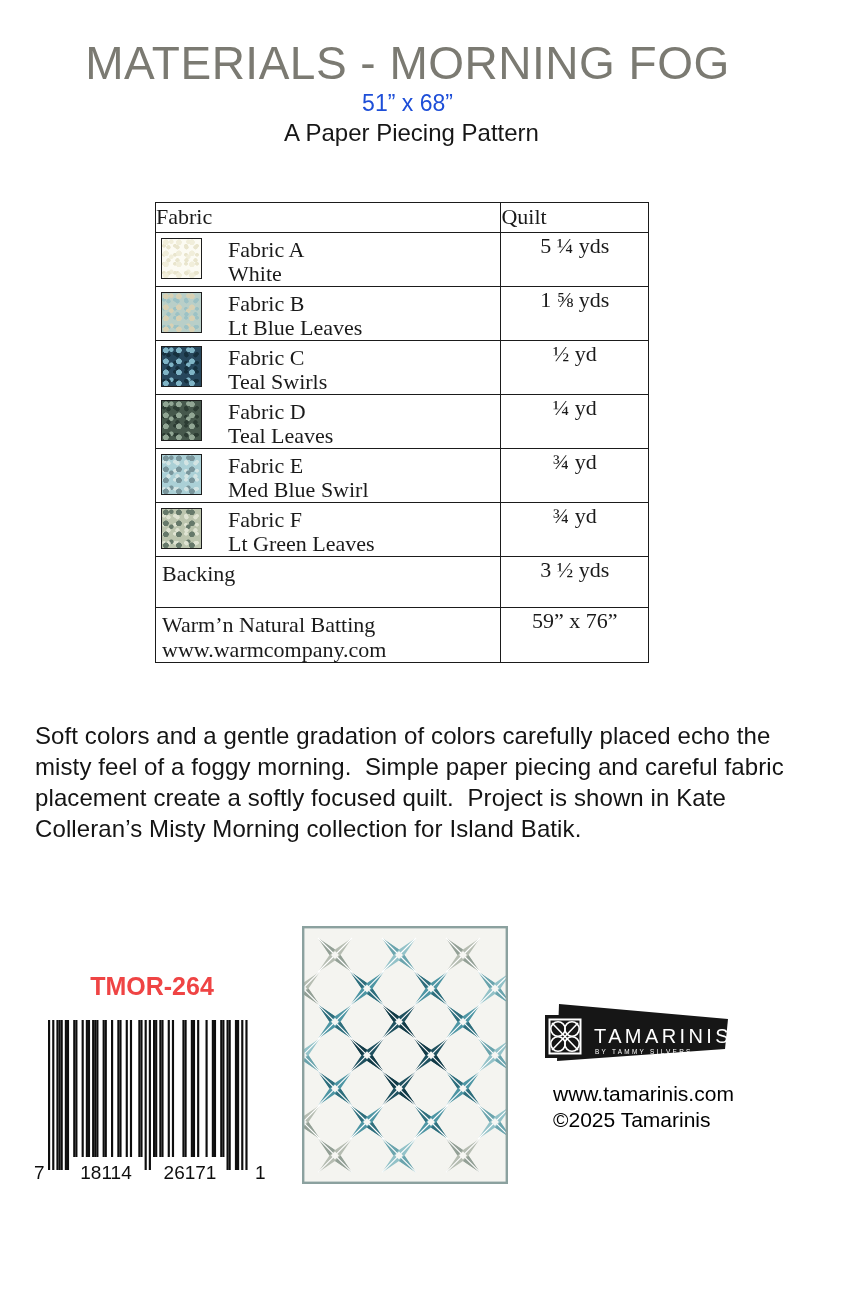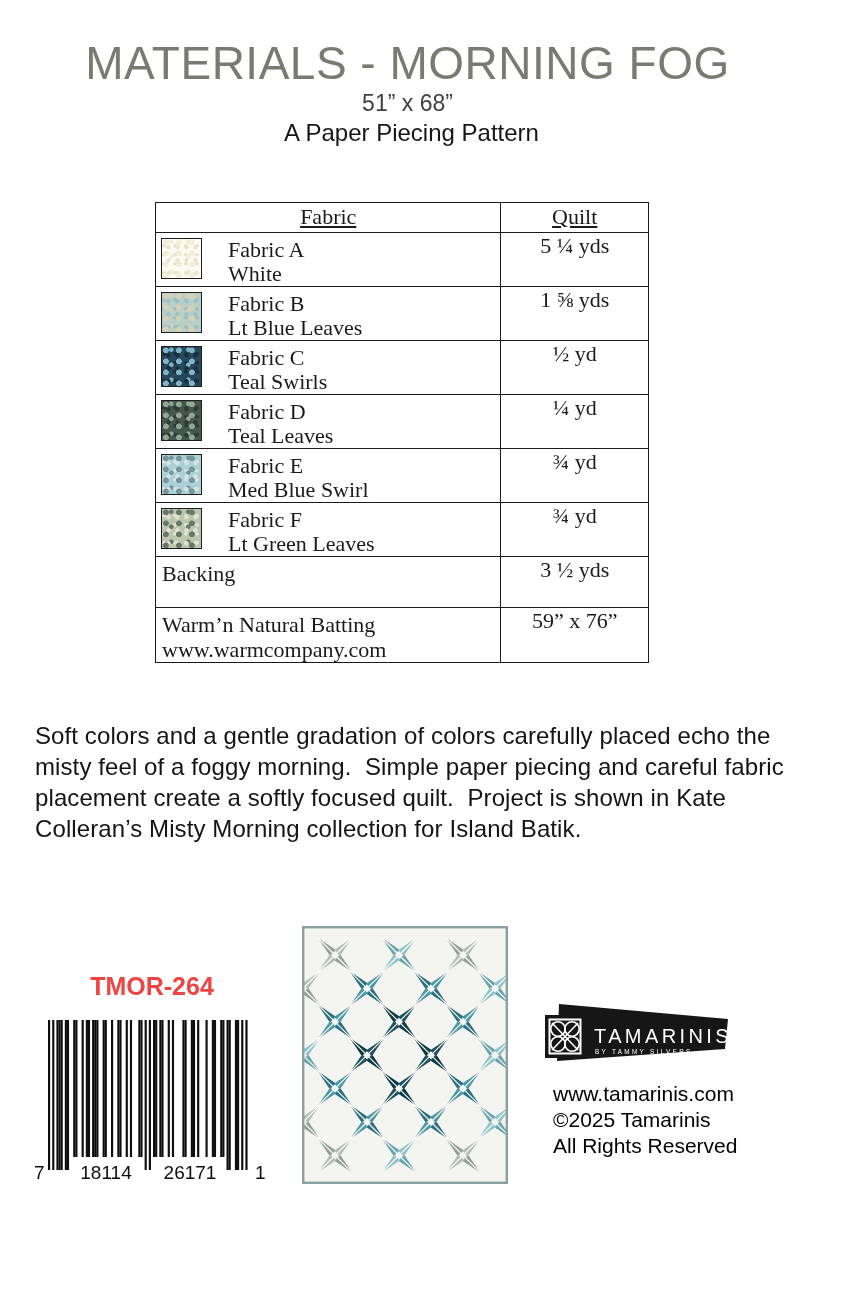--- a/index.html
+++ b/index.html
@@ -3,28 +3,28 @@
 <meta charset="utf-8">
 <style>
   * { margin:0; padding:0; box-sizing:border-box; }
   html,body { background:#ffffff; }
   body { width:841px; height:1300px; position:relative; font-family:"Liberation Sans", sans-serif; color:#151515; }
   .abs { position:absolute; }
 
   
   .title { left:0; top:36px; width:815px; text-align:center;
            font-size:46px; letter-spacing:0.5px; color:#7b7a72; font-weight:400; }
-  .size-line { left:0; top:90px; width:815px; text-align:center; font-size:23px; color:#404040; }
+  .size-line { left:0; top:90px; width:815px; text-align:center; font-size:23px; color:#1d4ed8; }
   .subtitle  { left:4px; top:119px; width:815px; text-align:center; font-size:24px; color:#161616; }
 
   
   .mat-table { left:155px; top:202px; width:494px; border-collapse:collapse;
                font-family:"Liberation Serif", serif; font-size:22px; color:#1a1a1a; }
   .mat-table td, .mat-table th { border:1.7px solid #1b1b1b; vertical-align:top; }
-  .mat-table th { font-weight:400; height:27px; text-align:center; padding:1px 0 2px;text-decoration:underline; }
+  .mat-table th { font-weight:400; height:27px; text-align:left; padding:1px 0 2px; }
   .col-fabric { width:346px; }
   .col-quilt  { width:148px; }
   .fab-cell { height:50px; padding:4px 0 0 5px; }
   .fab-flex { display:flex; align-items:flex-start; }
   .swatch { width:41px; height:41px; border:1.6px solid #1d1d1d; flex:0 0 41px; margin-top:1px;
             background-color:var(--c1,#ccc);
             background-image:
               radial-gradient(circle at 30% 30%, var(--c2) 0 22%, transparent 26%),
               radial-gradient(circle at 72% 64%, var(--c3) 0 18%, transparent 23%),
               radial-gradient(circle at 55% 18%, var(--c2) 0 12%, transparent 17%),
@@ -392,14 +392,13 @@
       </g>
     </g>
     <text x="51" y="41" font-family="Liberation Sans, sans-serif" font-size="20" letter-spacing="3.4" fill="#ffffff">TAMARINIS</text>
     <text x="52" y="51.5" font-family="Liberation Sans, sans-serif" font-size="6.4" letter-spacing="2.3" fill="#ffffff">BY TAMMY SILVERS</text>
   </svg>
 </div>
 
 <div class="abs brand-lines">
   <div>www.tamarinis.com</div>
   <div>©2025 Tamarinis</div>
-  <div>All Rights Reserved</div>
 </div>
 
 </body></html>

